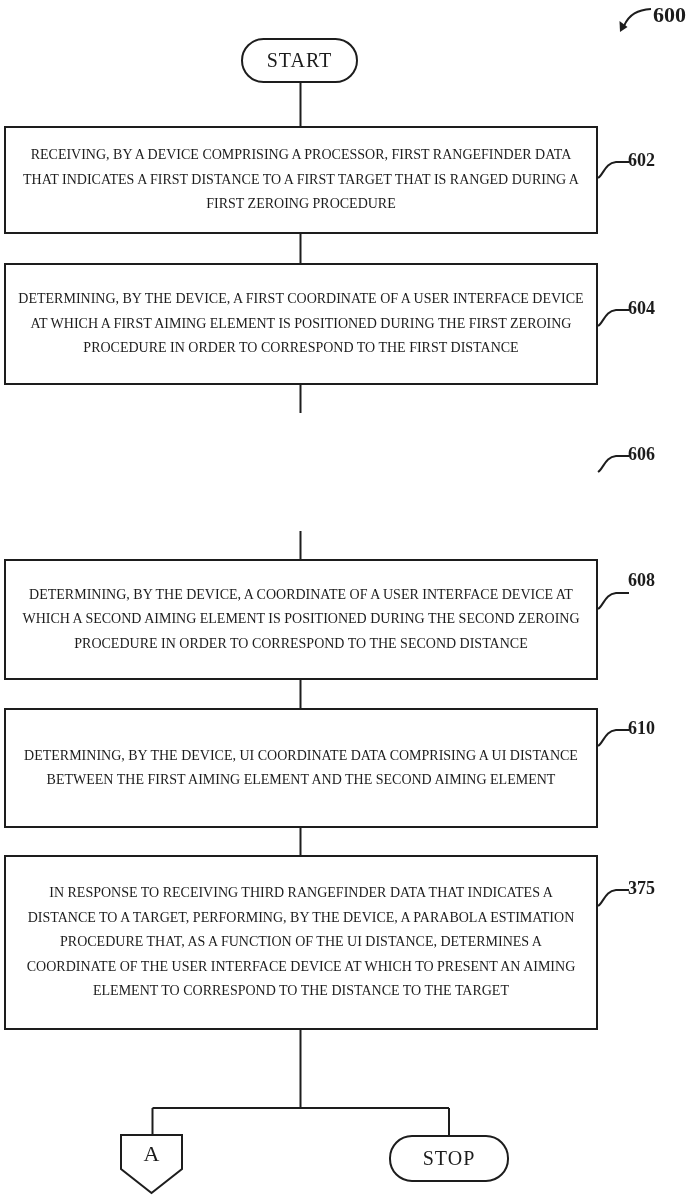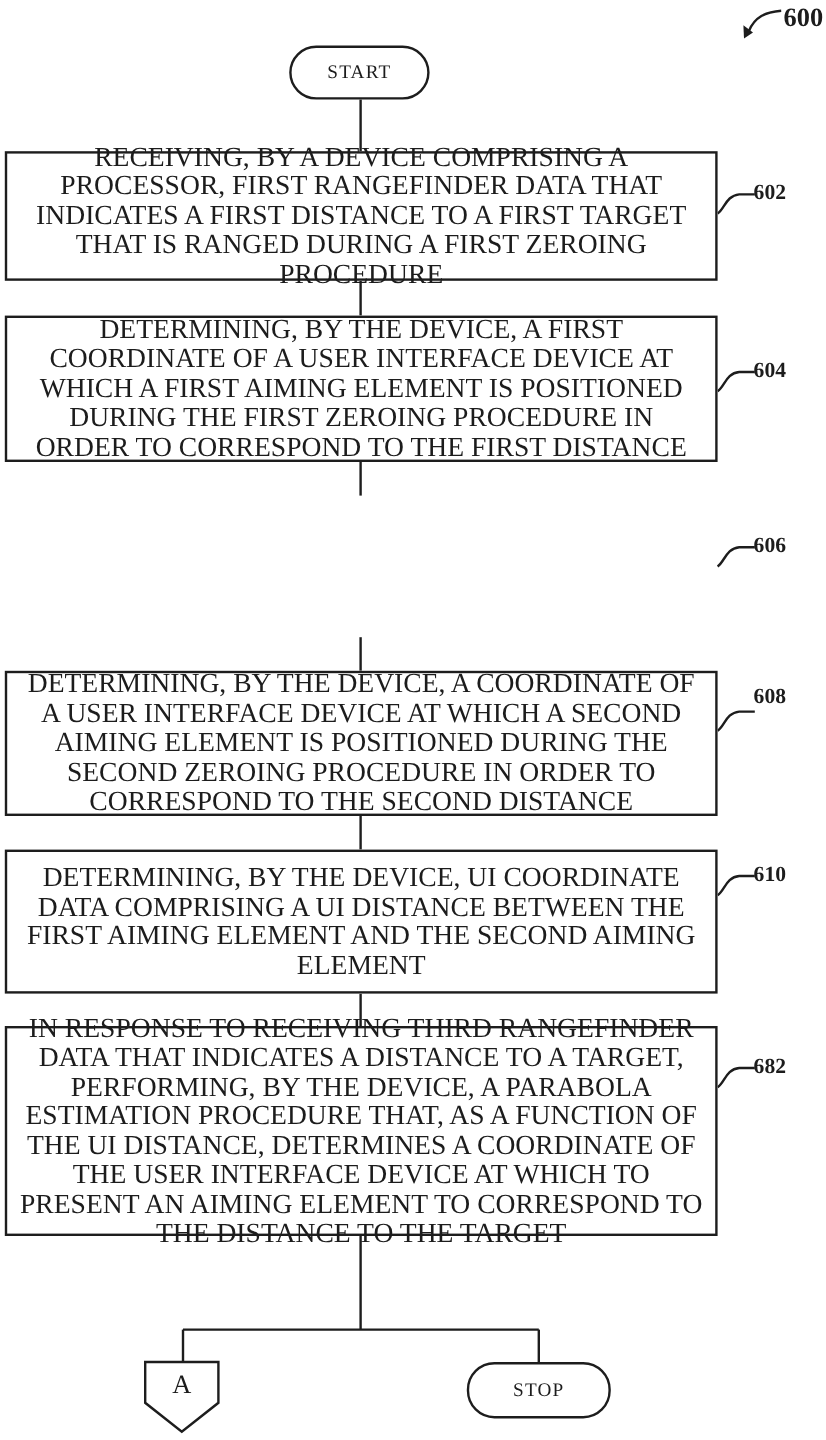--- a/index.html
+++ b/index.html
@@ -25,39 +25,39 @@
   }
   .terminal {
     position: absolute;
     box-sizing: border-box;
     border: 2px solid #1d1d1d;
     border-radius: 23px;
     background: #ffffff;
     display: flex;
     align-items: center;
     justify-content: center;
-    font-size: 16px;
+    font-size: 20px;
     letter-spacing: 1px;
   }
   #start-oval { left: 241px; top: 38px; width: 117px; height: 45px; }
   #stop-oval  { left: 389px; top: 1135px; width: 120px; height: 47px; }
   .step-box {
     position: absolute;
     left: 4px;
     width: 594px;
     box-sizing: border-box;
     border: 2px solid #1d1d1d;
     background: #ffffff;
     display: flex;
     align-items: center;
     justify-content: center;
     padding: 3px 10px;
   }
   .step-text {
-    font-size: 23px;
+    font-size: 14px;
     line-height: 24.5px;
     text-align: center;
   }
   #box-602 { top: 126px;  height: 108px; }
   #box-604 { top: 263px;  height: 122px; }
   #box-606 { top: 413px;  height: 118px; }
   #box-608 { top: 559px;  height: 121px; }
   #box-610 { top: 708px;  height: 120px; justify-content: flex-end; }
   #box-612 { top: 855px;  height: 175px; }
   .ref-label {
@@ -150,21 +150,21 @@
   <div id="ref-608" class="ref-label">608</div>
 
   <div id="box-610" class="step-box">
     <div class="step-text">DETERMINING, BY THE DEVICE, UI COORDINATE DATA COMPRISING A UI DISTANCE BETWEEN THE FIRST AIMING ELEMENT AND THE SECOND AIMING ELEMENT</div>
   </div>
   <div id="ref-610" class="ref-label">610</div>
 
   <div id="box-612" class="step-box">
     <div class="step-text">IN RESPONSE TO RECEIVING THIRD RANGEFINDER DATA THAT INDICATES A DISTANCE TO A TARGET, PERFORMING, BY THE DEVICE, A PARABOLA ESTIMATION PROCEDURE THAT, AS A FUNCTION OF THE UI DISTANCE, DETERMINES A COORDINATE OF THE USER INTERFACE DEVICE AT WHICH TO PRESENT AN AIMING ELEMENT TO CORRESPOND TO THE DISTANCE TO THE TARGET</div>
   </div>
-  <div id="ref-612" class="ref-label">682</div>
+  <div id="ref-612" class="ref-label">375</div>
 
   <div id="connector-a-label">A</div>
 
   <div id="stop-oval" class="terminal">
     <span>STOP</span>
   </div>
 
 </div>
 
 </body></html>

